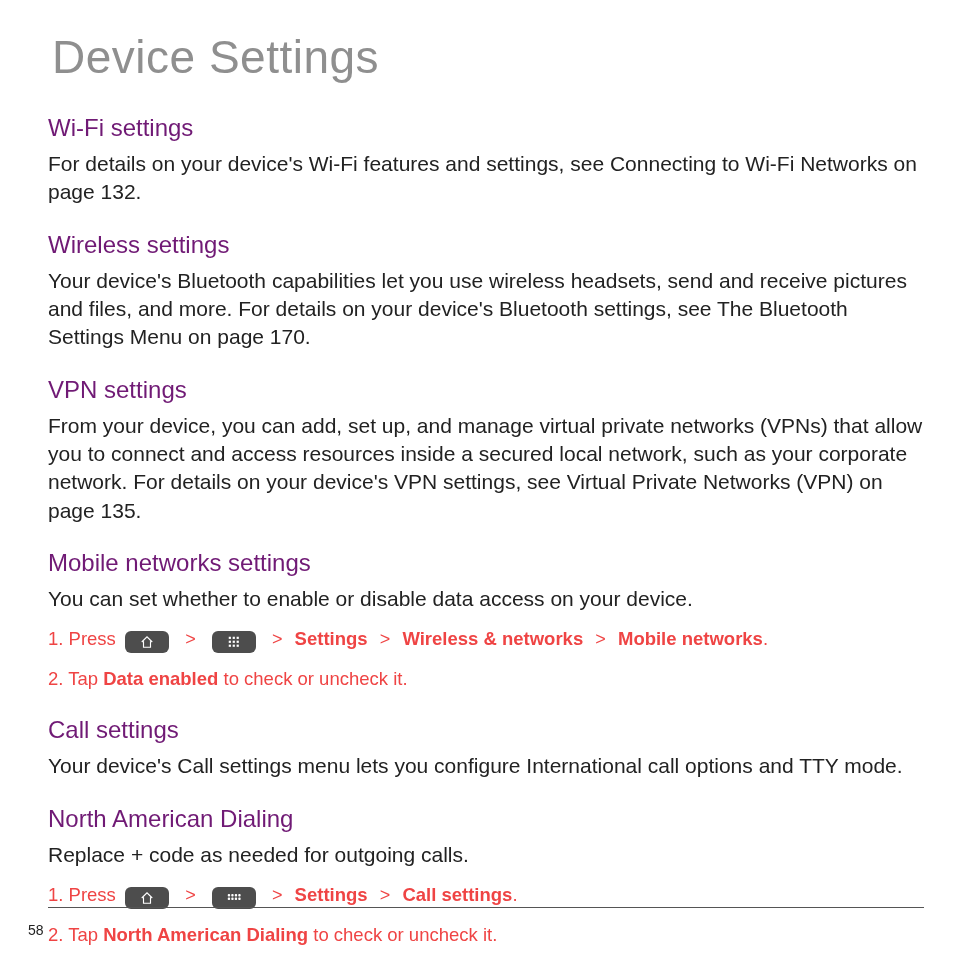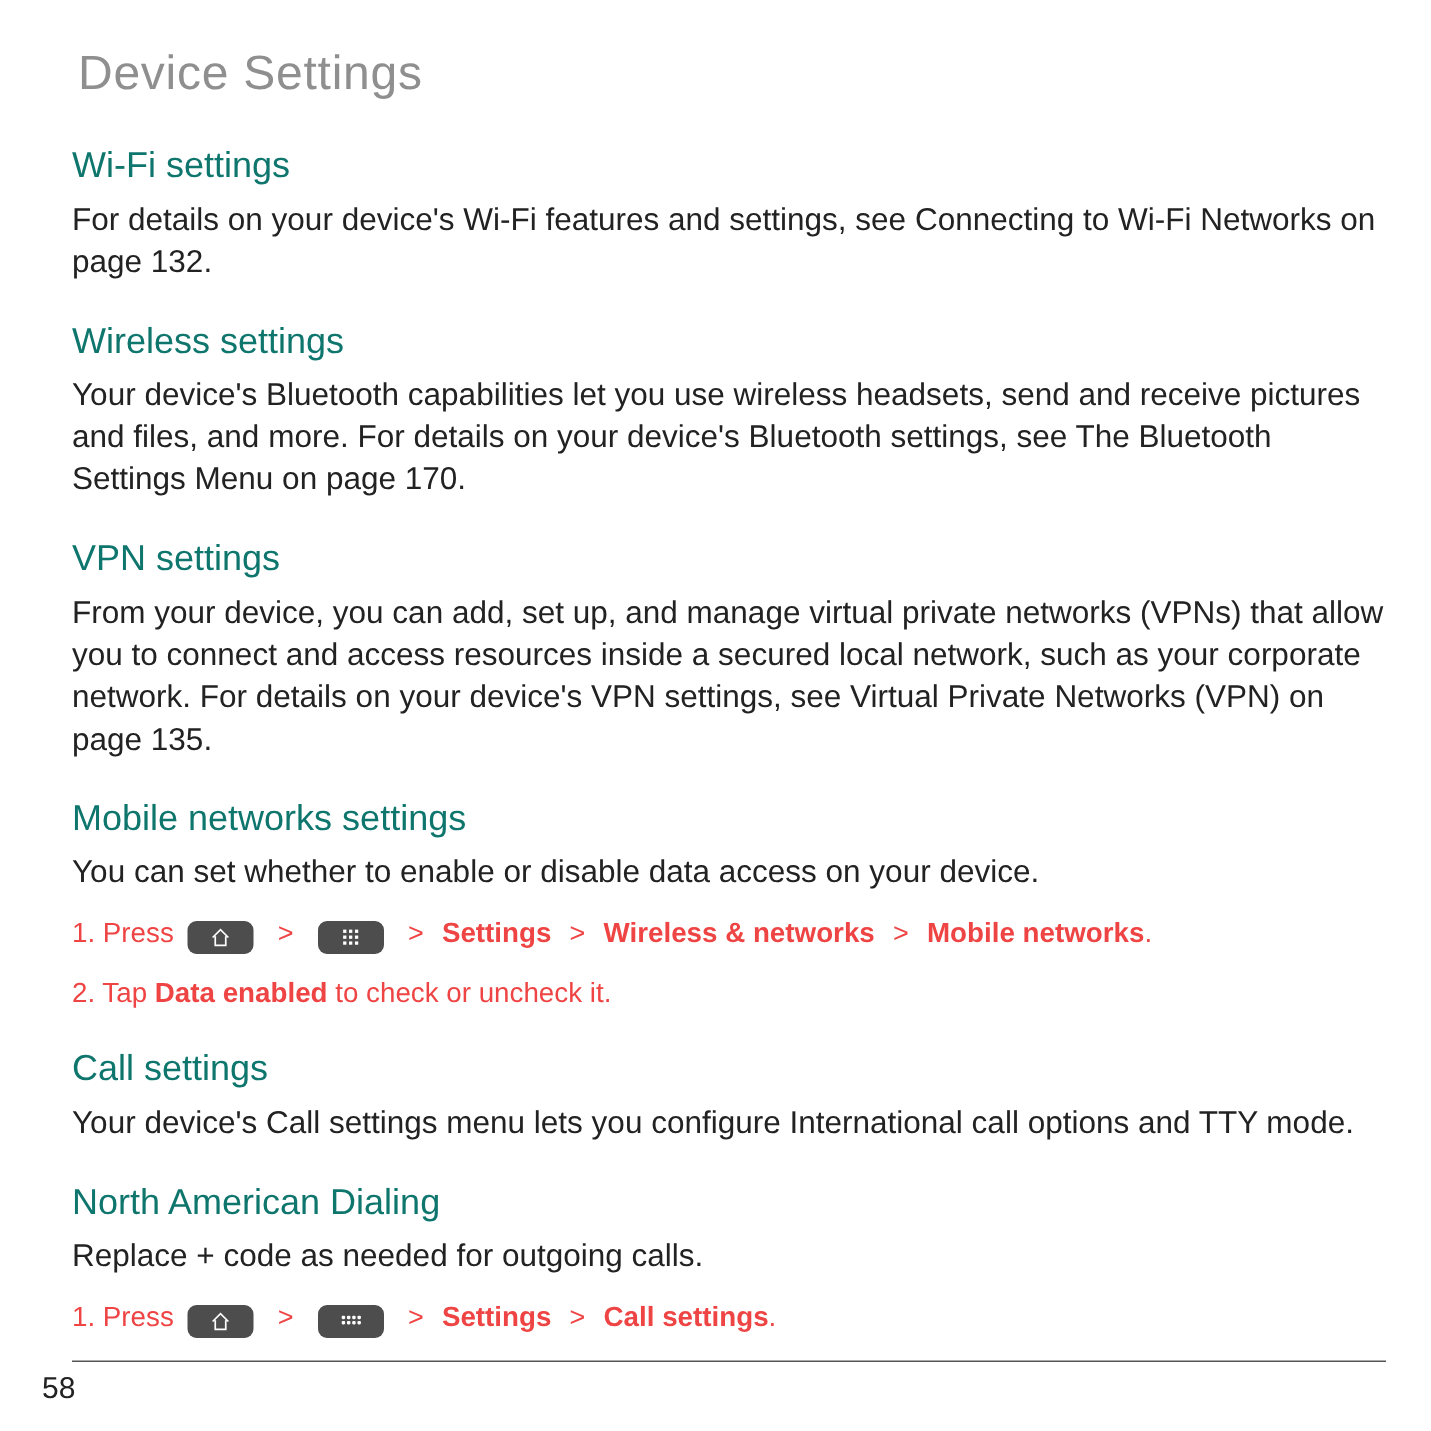--- a/index.html
+++ b/index.html
@@ -11,30 +11,30 @@
     font-family: "Segoe UI", "Helvetica Neue", Arial, sans-serif;
     color: #1a1a1a;
   }
   .page {
     padding: 30px 30px 0 48px;
     box-sizing: border-box;
     position: relative;
     height: 100%;
   }
   .page-title {
-    font-size: 32px;
+    font-size: 46px;
     font-weight: 300;
     color: #8f8f8f;
     margin: 0 0 30px 4px;
     letter-spacing: 0.5px;
   }
   .section-heading {
     font-size: 24px;
     font-weight: 500;
-    color: #0f766e;
+    color: #701a75;
     margin: 24px 0 8px 0;
   }
   .body-text {
     font-size: 21px;
     line-height: 1.35;
     margin: 0 0 14px 0;
     color: #222;
     font-weight: 400;
   }
   .step {
@@ -64,21 +64,21 @@
     position: absolute;
     left: 48px;
     right: 30px;
     bottom: 46px;
     border-top: 1px solid #555;
   }
   .page-number {
     position: absolute;
     left: 28px;
     bottom: 16px;
-    font-size: 20px;
+    font-size: 14px;
     color: #222;
   }
   .block { margin-bottom: 10px; }
 </style>
 </head>
 <body>
 
 <div class="page">
 
   <h1 class="page-title">Device Settings</h1>
@@ -164,17 +164,20 @@
             <rect x="10" y="5.5" width="3" height="3"></rect>
             <rect x="14.5" y="5.5" width="3" height="3"></rect>
         </svg>
       </span>
       <span class="chev">&gt;</span>
       <span class="bold">Settings</span>
       <span class="chev">&gt;</span>
       <span class="bold">Call settings</span><span>.</span>
     </p>
 
+    <p class="step">
+      <span>2. Tap </span><span class="bold">North American Dialing</span><span> to check or uncheck it.</span>
+    </p>
   </div>
 
   <div class="footer-line"></div>
   <div class="page-number">58</div>
 </div>
 
 </body></html>

